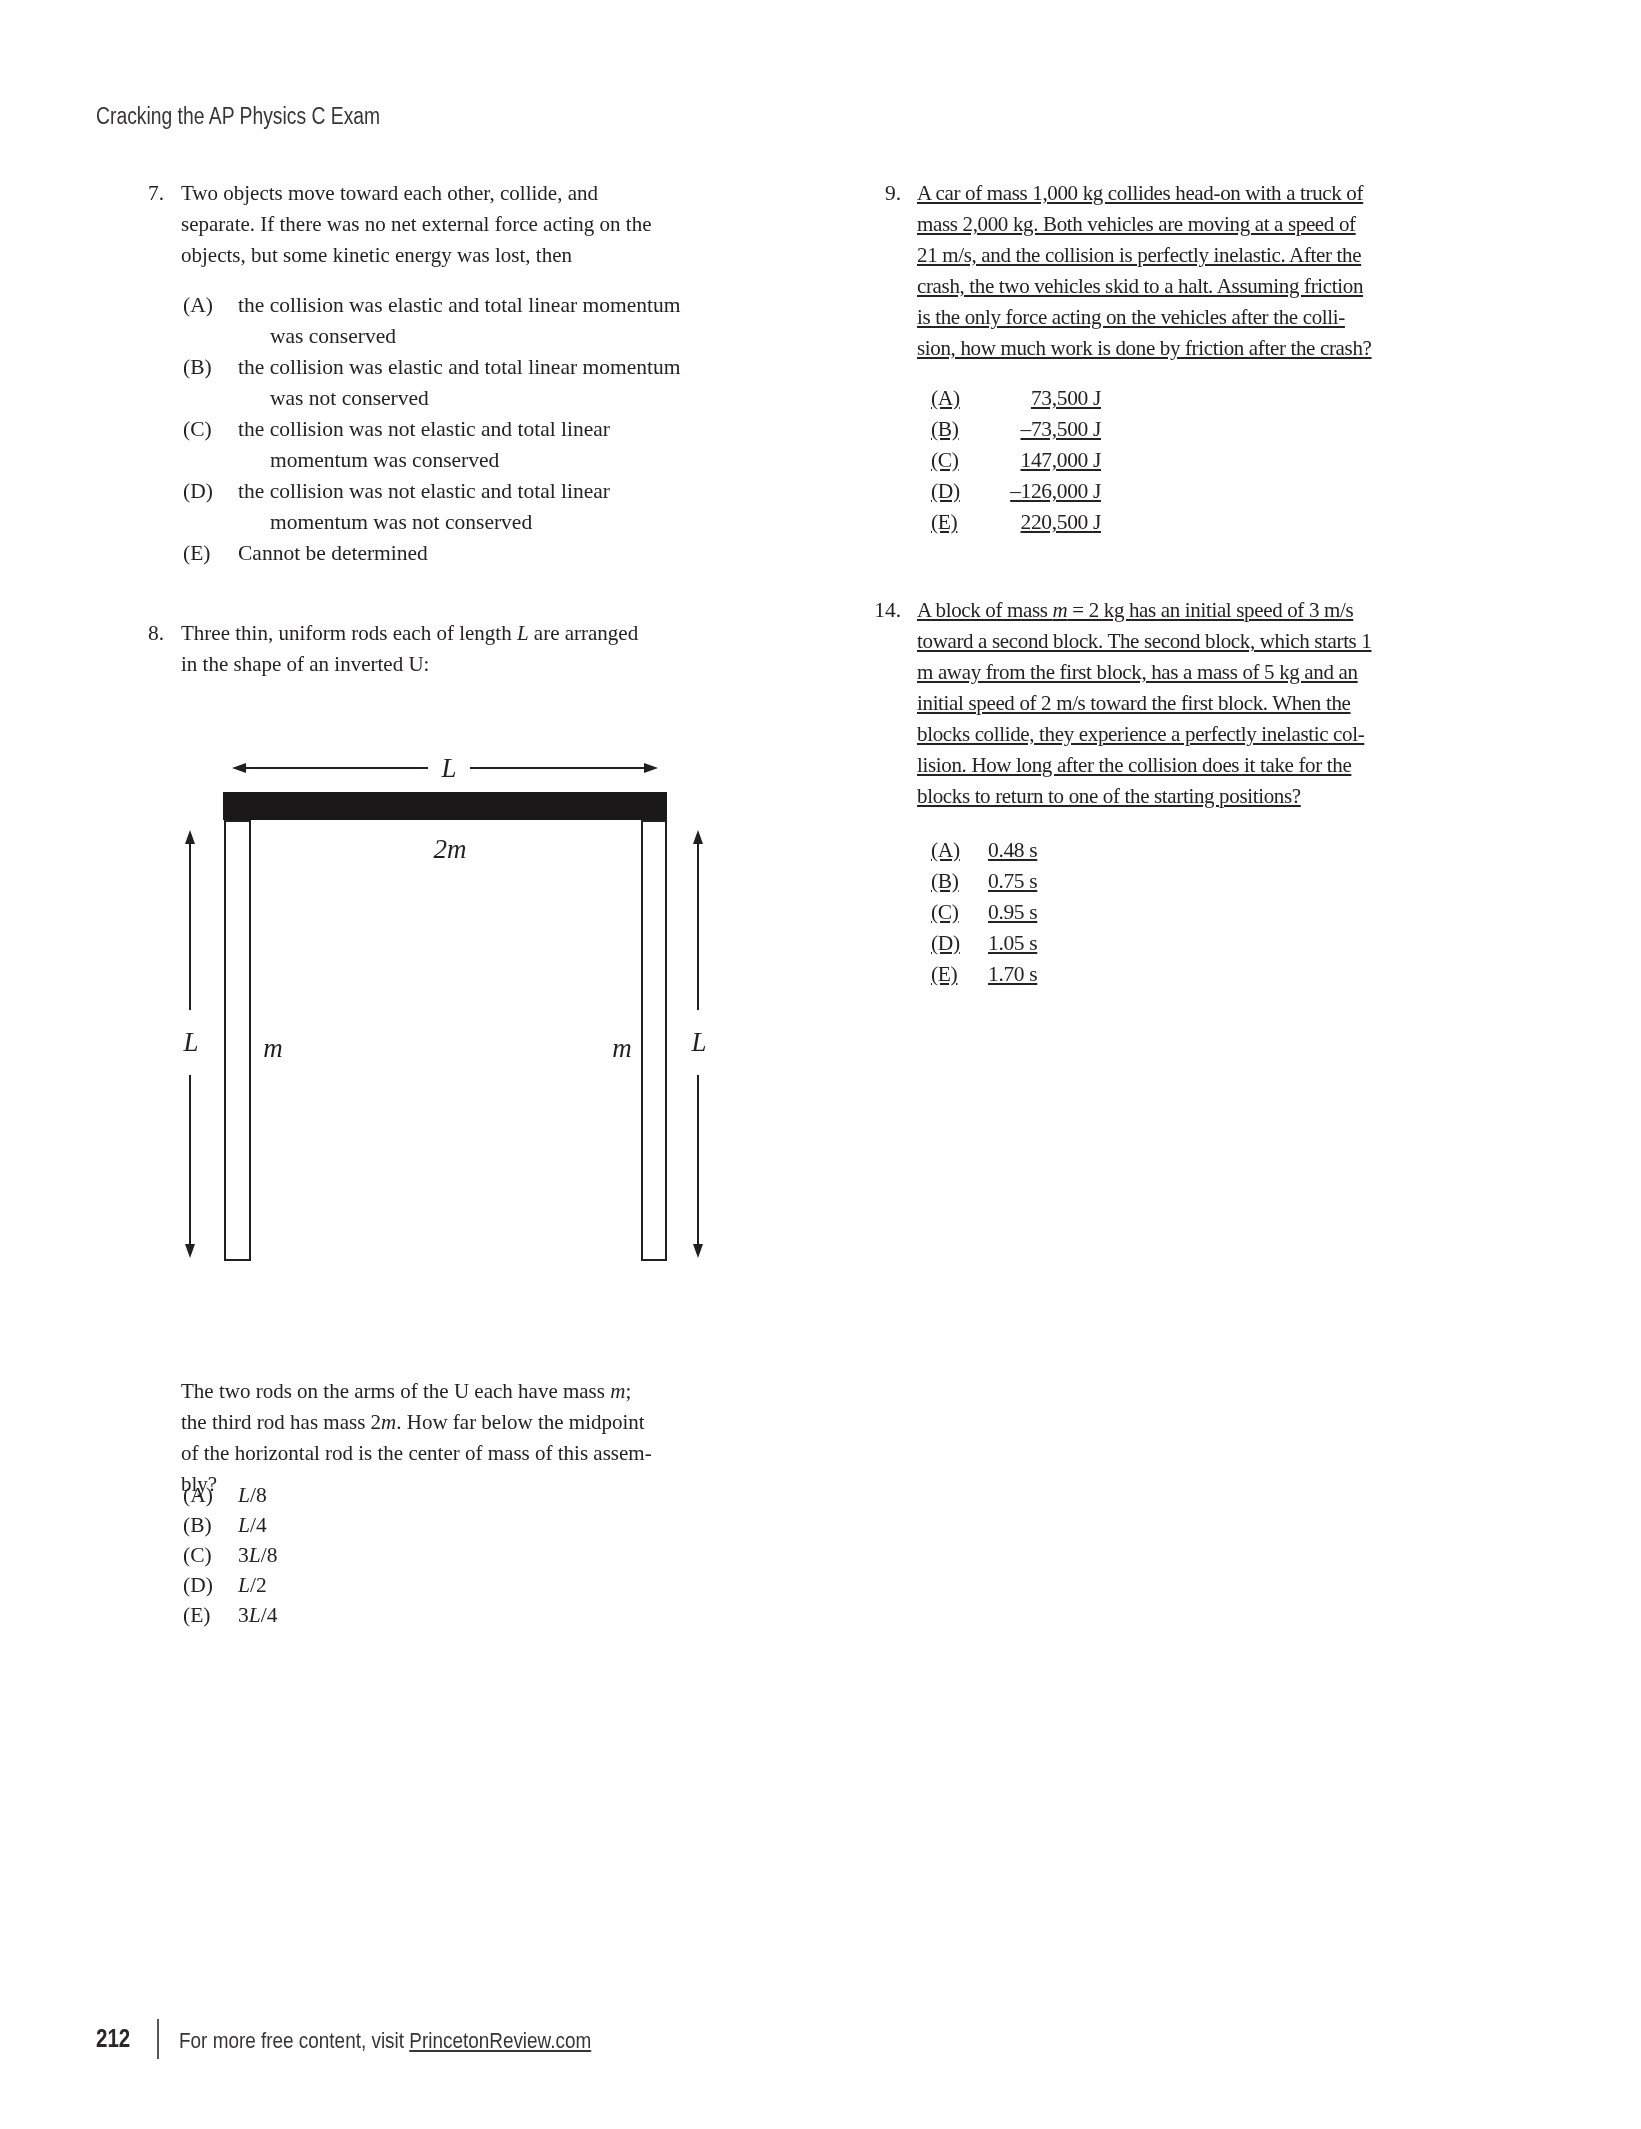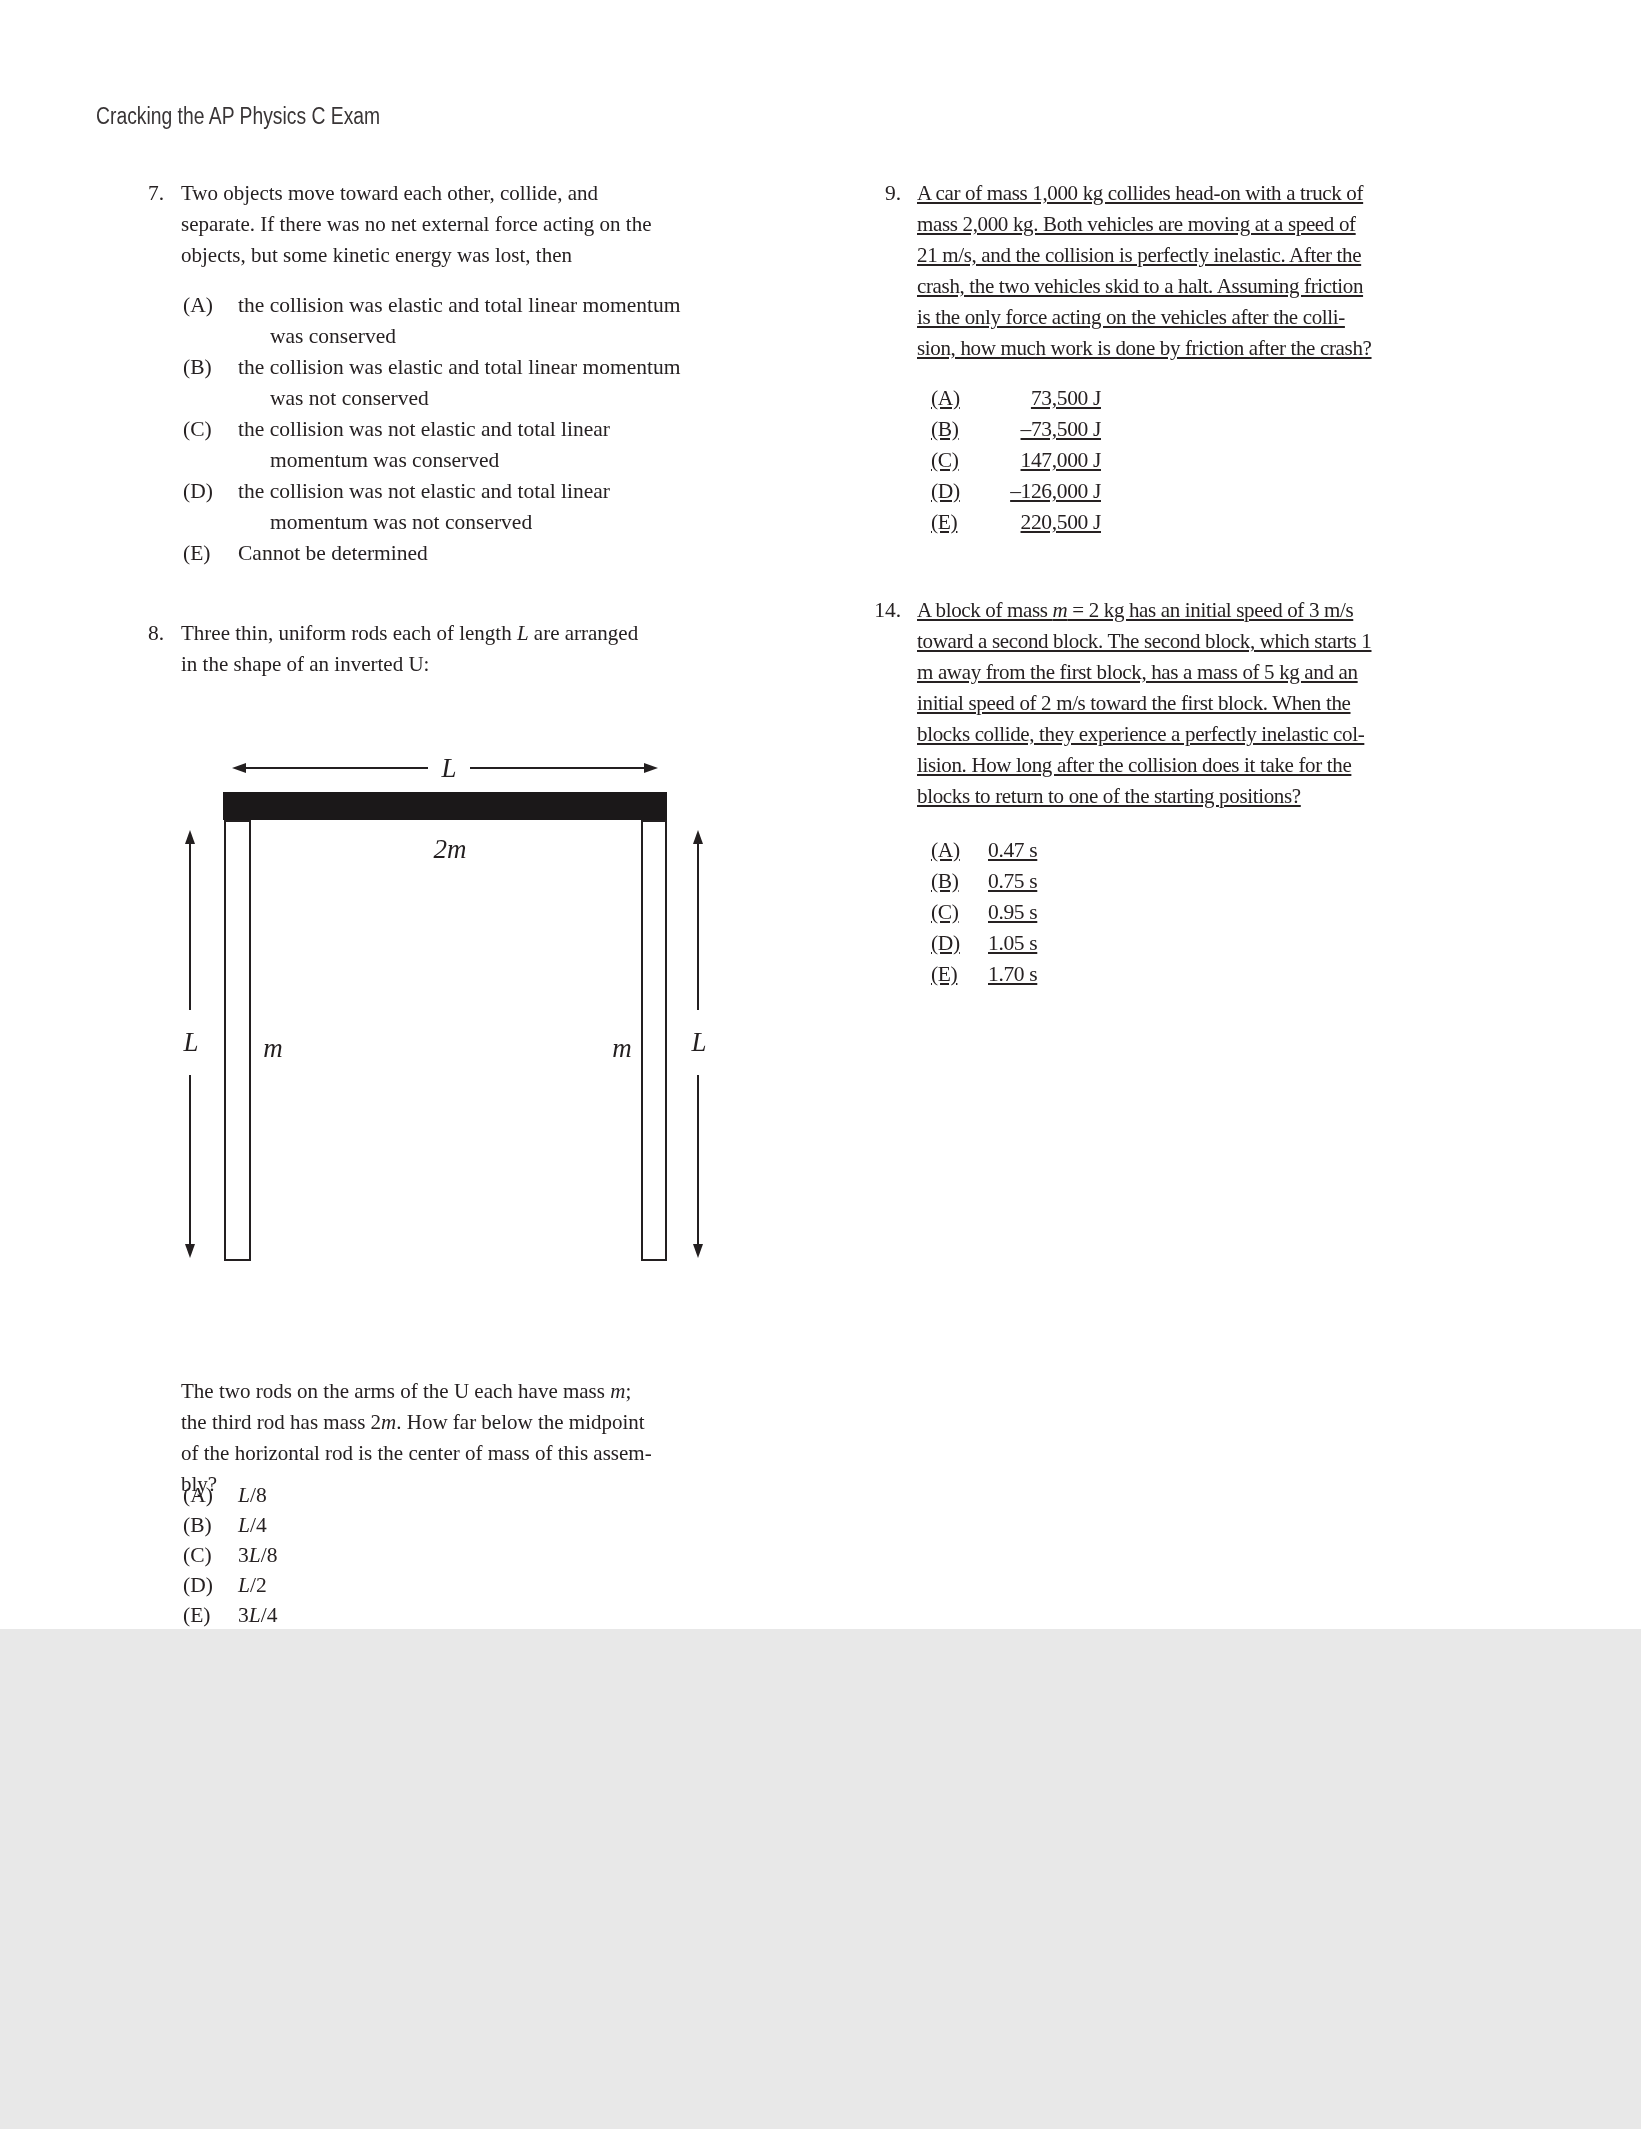--- a/index.html
+++ b/index.html
@@ -1,16 +1,16 @@
 <!DOCTYPE html>
 <html><head>
 <meta charset="utf-8">
 <style>
   html,body{margin:0;padding:0;background:#e8e8e8;}
-  .page{position:relative;width:1641px;height:1629px;background:#ffffff;overflow:hidden;
+  .page{position:relative;width:1641px;height:2129px;background:#ffffff;overflow:hidden;
         font-family:"Liberation Serif",serif;color:#262122;}
   
   .hdr{position:absolute;left:96px;top:103px;font-family:"Liberation Sans",sans-serif;
        font-size:23px;color:#393536;transform:scaleX(.84);transform-origin:left center;white-space:nowrap;}
   .pgnum{position:absolute;left:96px;top:2024px;font-family:"Liberation Sans",sans-serif;
          font-weight:bold;font-size:25px;color:#2b2728;transform:scaleX(.82);transform-origin:left center;}
   .fdiv{position:absolute;left:157px;top:2019px;width:2px;height:40px;background:#5b5657;}
   .ftext{position:absolute;left:179px;top:2029px;font-family:"Liberation Sans",sans-serif;
          font-size:21.5px;color:#393536;transform:scaleX(.88);transform-origin:left center;white-space:nowrap;}
   .ftext a{color:#393536;text-decoration:underline;}
@@ -159,21 +159,21 @@
       <span class="oval-r9">220,500 J</span>
     </div>
   </div>
 
   <div class="qnum" style="left:848px;top:595px;width:53px;">14.</div>
   <div class="qtext cond" style="left:917px;top:595px;width:640px;">A block of mass <i>m</i> = 2 kg has an initial speed of 3 m/s<br>toward a second block. The second block, which starts 1<br>m away from the first block, has a mass of 5 kg and an<br>initial speed of 2 m/s toward the first block. When the<br>blocks collide, they experience a perfectly inelastic col-<br>lision. How long after the collision does it take for the<br>blocks to return to one of the starting positions?</div>
 
   <div class="opts opts-r cond" style="left:917px;top:835px;width:320px;">
     <div class="optrow">
       <span class="olet-r10">(A)</span>
-      <span class="oval-r10">0.47 s</span>
+      <span class="oval-r10">0.48 s</span>
     </div>
     <div class="optrow">
       <span class="olet-r10">(B)</span>
       <span class="oval-r10">0.75 s</span>
     </div>
     <div class="optrow">
       <span class="olet-r10">(C)</span>
       <span class="oval-r10">0.95 s</span>
     </div>
     <div class="optrow">

